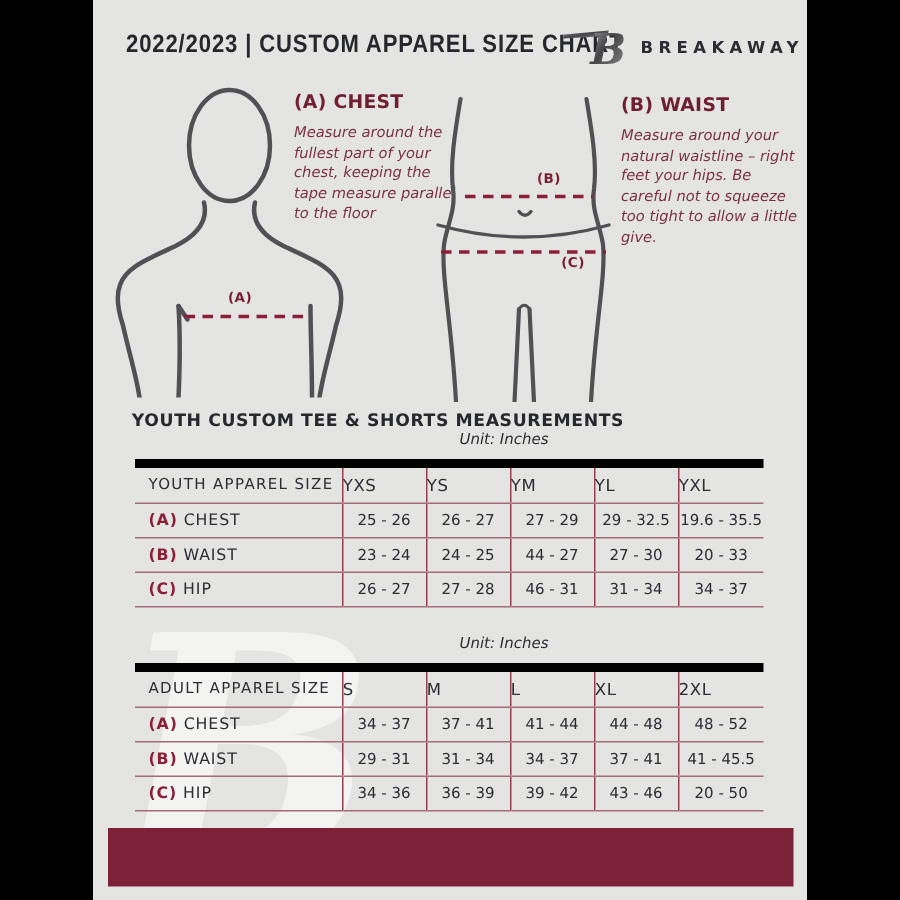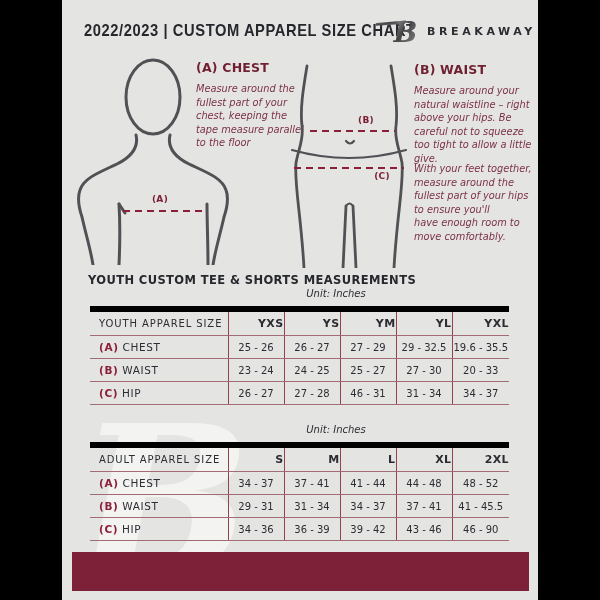--- a/index.html
+++ b/index.html
@@ -50,21 +50,21 @@
   .size-table td,.size-table th{
     height:22px;padding:0;border-bottom:1.5px solid #a4697500;
     border-bottom:1.5px solid #a26b76;vertical-align:middle;
     color:#2b2d33;font-weight:400;
   }
   .size-table tr.hdr td,.size-table tr.hdr th{height:23px;}
   .size-table td+td,.size-table th+td,.size-table td+th{border-left:1.5px solid #963f50;}
   .size-table .lbl-cell{text-align:left;padding-left:9px;font-size:10.5px;letter-spacing:.6px;}
   .size-table .hdr .lbl-cell{font-size:10px;letter-spacing:.9px;}
   .size-table .val{text-align:center;font-size:10px;}
-  .size-table .sz{text-align:right;font-size:11px;font-weight:700;letter-spacing:.4px;}
+  .size-table .sz{text-align:left;font-size:11px;font-weight:400;letter-spacing:.4px;}
   .row-key{color:#8c1f38;font-weight:700;}
   
   .watermark{
     position:absolute;left:16px;top:398px;z-index:0;
     font-family:"DejaVu Serif","Liberation Serif",serif;
     font-style:italic;font-weight:700;font-size:205px;line-height:1;
     color:rgba(255,255,255,.55);user-select:none;
   }
   .footer-bar{
     position:absolute;left:10px;top:552px;width:457px;height:39px;
@@ -127,26 +127,24 @@
       </g>
       <path d="M20,69 H105" fill="none" stroke="#8c1f38" stroke-width="2.2" stroke-dasharray="7 5"></path>
       <path d="M4,106 H114" fill="none" stroke="#8c1f38" stroke-width="2.2" stroke-dasharray="7 5"></path>
     </svg>
     <span class="dg-label" style="left:76px;top:53px;">(B)</span>
     <span class="dg-label" style="left:92px;top:109px;">(C)</span>
   </div>
 
   <div class="guide" style="left:352px;top:62px;width:118px;">
     <p class="guide-head">(B) WAIST</p>
-    <p class="guide-body">Measure around your natural waistline – right above your hips. Be careful not to squeeze too tight to allow a little give.</p>
+    <p class="guide-body">Measure around your natural waistline – right feet your hips. Be careful not to squeeze too tight to allow a little give.</p>
   </div>
 
   <div class="guide" style="left:352px;top:162px;width:120px;">
-    <p class="guide-body">With your feet together, measure around the fullest part of your hips to ensure you'll
-have enough room to move comfortably.</p>
   </div>
 
   <div class="tbl-title" style="top:273px;">YOUTH CUSTOM TEE &amp; SHORTS MEASUREMENTS</div>
   <div class="tbl-unit" style="top:288px;">Unit: Inches</div>
   <table class="size-table" style="top:306px;">
     <colgroup>
         <col style="width:138px">
         <col style="width:56px">
         <col style="width:56px">
         <col style="width:56px">
@@ -167,21 +165,21 @@
       <td class="val">25 - 26</td>
       <td class="val">26 - 27</td>
       <td class="val">27 - 29</td>
       <td class="val">29 - 32.5</td>
       <td class="val">19.6 - 35.5</td>
     </tr>
     <tr>
       <td class="lbl-cell"><span class="row-key">(B)</span> <span>WAIST</span></td>
       <td class="val">23 - 24</td>
       <td class="val">24 - 25</td>
-      <td class="val">25 - 27</td>
+      <td class="val">44 - 27</td>
       <td class="val">27 - 30</td>
       <td class="val">20 - 33</td>
     </tr>
     <tr>
       <td class="lbl-cell"><span class="row-key">(C)</span> <span>HIP</span></td>
       <td class="val">26 - 27</td>
       <td class="val">27 - 28</td>
       <td class="val">46 - 31</td>
       <td class="val">31 - 34</td>
       <td class="val">34 - 37</td>
@@ -223,20 +221,20 @@
       <td class="val">34 - 37</td>
       <td class="val">37 - 41</td>
       <td class="val">41 - 45.5</td>
     </tr>
     <tr>
       <td class="lbl-cell"><span class="row-key">(C)</span> <span>HIP</span></td>
       <td class="val">34 - 36</td>
       <td class="val">36 - 39</td>
       <td class="val">39 - 42</td>
       <td class="val">43 - 46</td>
-      <td class="val">46 - 90</td>
+      <td class="val">20 - 50</td>
     </tr>
   </tbody>
     </table>
 
   <div class="footer-bar"></div>
 
 </div>
 
 </body></html>

